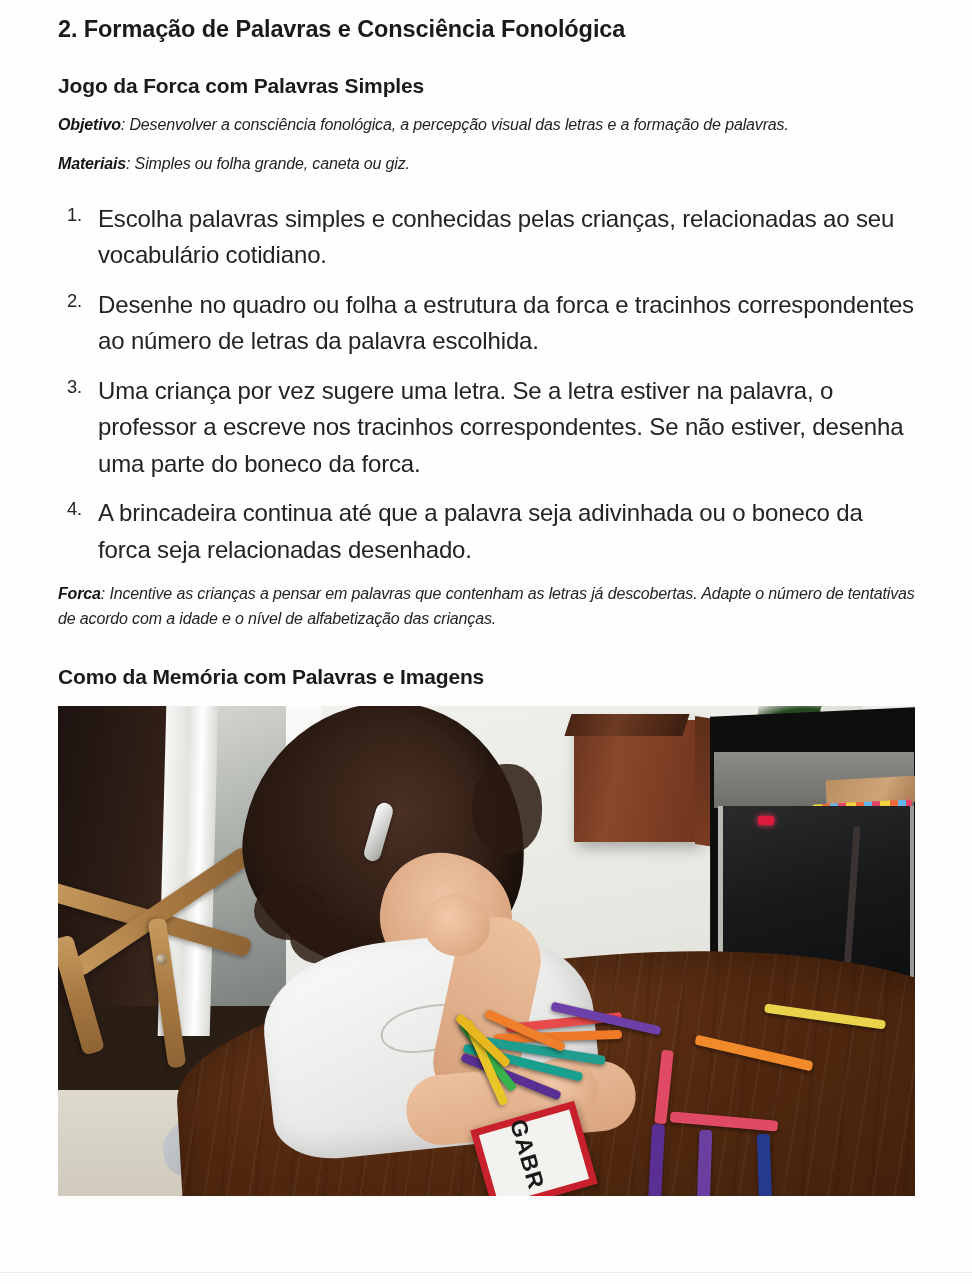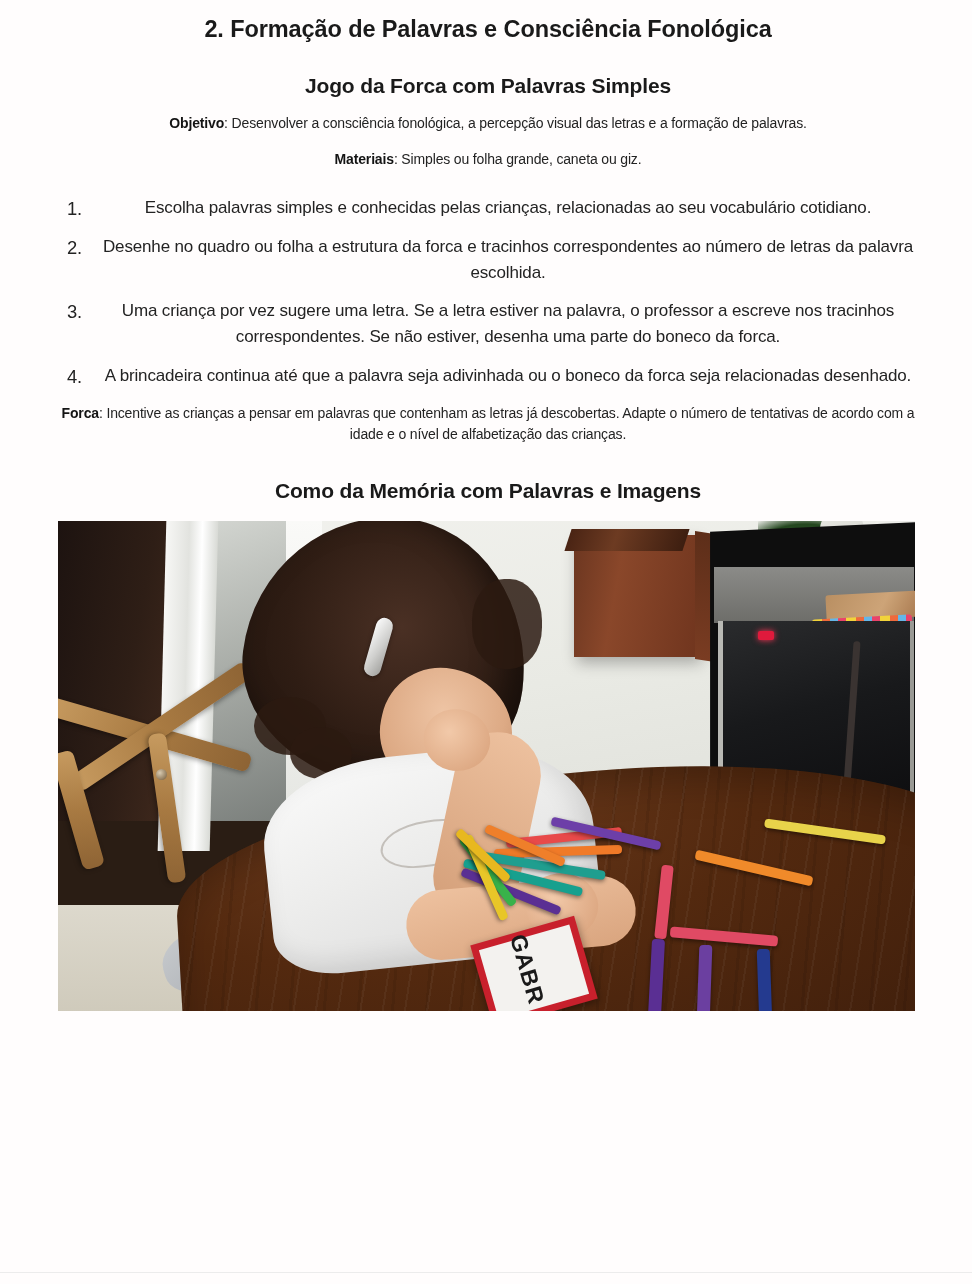--- a/index.html
+++ b/index.html
@@ -24,21 +24,20 @@
     background: #fffdfd;
     box-sizing: border-box;
     padding: 0;
   }
 
   .content {
     position: absolute;
     left: 58px;
     top: 0;
     width: 860px;
-    text-align: center;
   }
 
   
   .h-section {
     font-size: 23.5px;
     font-weight: bold;
     letter-spacing: -0.1px;
     color: #1a1a1a;
     margin: 0;
     padding-top: 14px;
@@ -54,45 +53,46 @@
     line-height: 1.3;
     letter-spacing: -0.15px;
   }
 
   .h-activity.second {
     padding-top: 32px;
   }
 
   
   .para {
-    font-size: 14px;
+    font-size: 16px;
     line-height: 1.52;
     color: #232323;
     margin: 0;
     padding-top: 14px;
     letter-spacing: -0.15px;
     max-width: 868px;
+    font-style: italic;
   }
   .para .lbl {
     font-weight: bold;
     color: #141414;
   }
 
   
   ol.steps {
     margin: 0;
     padding: 0 0 0 0;
     list-style: none;
     counter-reset: stepcounter;
     padding-top: 12px;
   }
   ol.steps > li {
     counter-increment: stepcounter;
     position: relative;
-    font-size: 17px;
+    font-size: 24px;
     line-height: 1.52;
     color: #232323;
     letter-spacing: -0.15px;
     padding-left: 40px;
     padding-top: 13px;
     max-width: 838px;
   }
   ol.steps > li::before {
     content: counter(stepcounter) ".";
     position: absolute;

